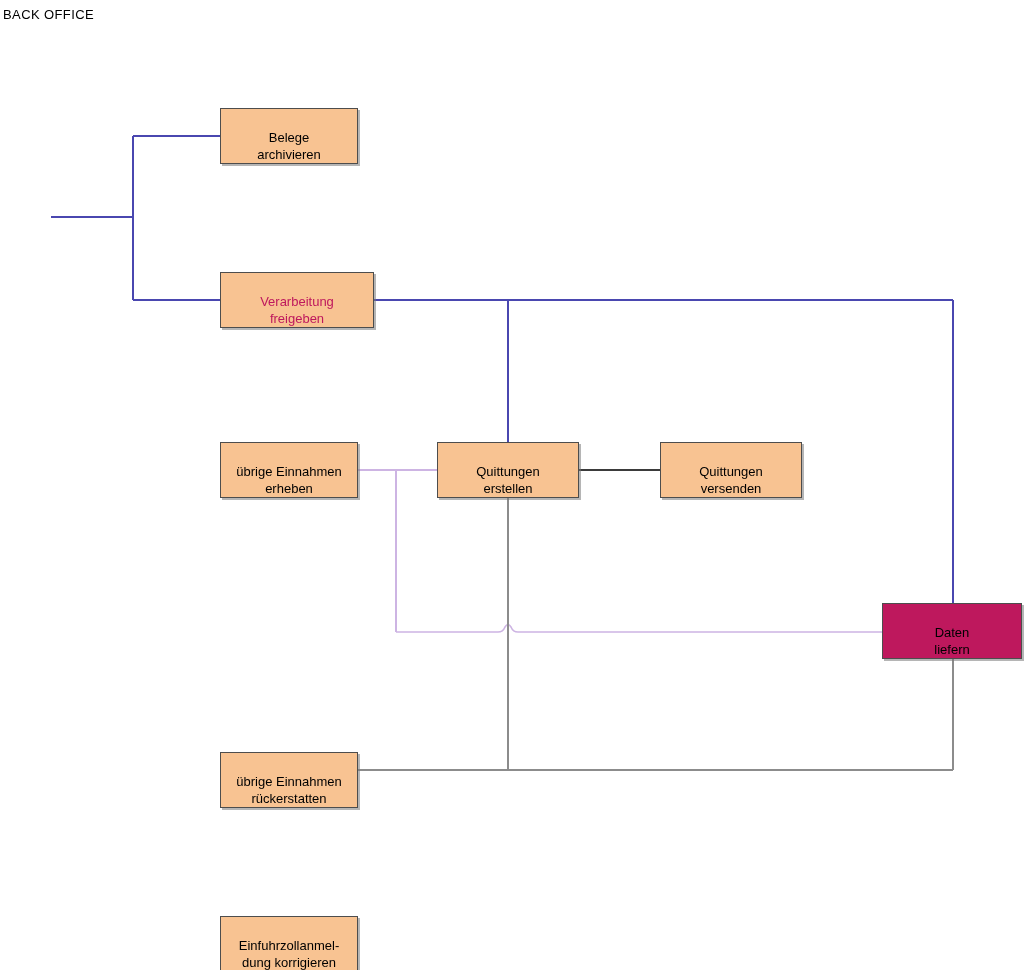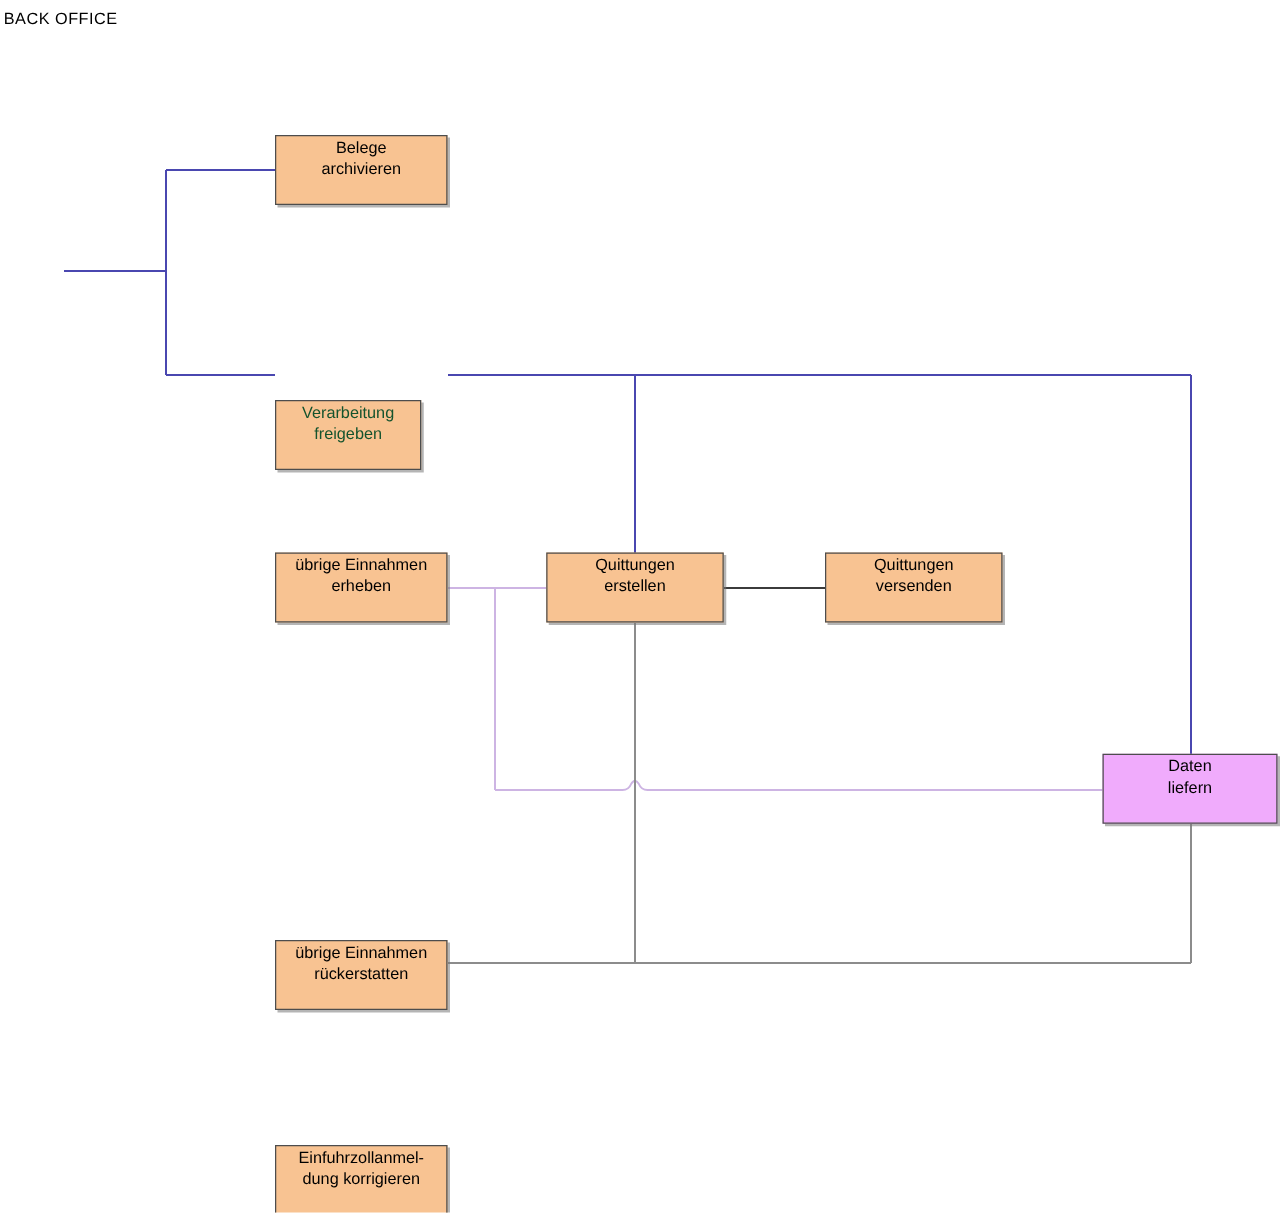--- a/index.html
+++ b/index.html
@@ -40,21 +40,21 @@
     width: 1024px;
     height: 970px;
   }
   .node {
     position: absolute;
     box-sizing: border-box;
     background: #F8C392;
     border: 1px solid #4d4d4d;
     box-shadow: 2px 2px 0 0 rgba(120,120,120,0.55);
     display: flex;
-    align-items: flex-start;
+    align-items: flex-end;
     justify-content: center;
     text-align: center;
     color: #000000;
     font-size: 13px;
     line-height: 17px;
     z-index: 5;
   }
   .node .node-label {
     display: block;
     width: 100%;
@@ -85,37 +85,37 @@
       <path d="M 508 498 L 508 770" fill="none" stroke="#8c8c8c" stroke-width="1.6"></path>
       <path d="M 358 770 L 953 770" fill="none" stroke="#8c8c8c" stroke-width="1.6"></path>
       <path d="M 953 659 L 953 770" fill="none" stroke="#8c8c8c" stroke-width="1.6"></path>
     </svg>
 
   <div id="nodes-layer">
       <div class="node" style="left: 220px; top: 108px; width: 138px; height: 56px; background: rgb(248, 195, 146); border-color: rgb(77, 77, 77); color: rgb(0, 0, 0);">
         <span class="node-label">Belege
 archivieren</span>
       </div>
-      <div class="node" style="left: 220px; top: 272px; width: 117px; height: 56px; background: rgb(248, 195, 146); border-color: rgb(77, 77, 77); color: #14532d; margin-top: 48px;">
+      <div class="node" style="left: 220px; top: 272px; width: 154px; height: 56px; background: rgb(248, 195, 146); border-color: rgb(77, 77, 77); color: #be185d;">
         <span class="node-label">Verarbeitung
 freigeben</span>
       </div>
       <div class="node" style="left: 220px; top: 442px; width: 138px; height: 56px; background: rgb(248, 195, 146); border-color: rgb(77, 77, 77); color: rgb(0, 0, 0);">
         <span class="node-label">übrige Einnahmen
 erheben</span>
       </div>
       <div class="node" style="left: 437px; top: 442px; width: 142px; height: 56px; background: rgb(248, 195, 146); border-color: rgb(77, 77, 77); color: rgb(0, 0, 0);">
         <span class="node-label">Quittungen
 erstellen</span>
       </div>
       <div class="node" style="left: 660px; top: 442px; width: 142px; height: 56px; background: rgb(248, 195, 146); border-color: rgb(77, 77, 77); color: rgb(0, 0, 0);">
         <span class="node-label">Quittungen
 versenden</span>
       </div>
-      <div class="node" style="left: 882px; top: 603px; width: 140px; height: 56px; background: #f0abfc; border-color: rgb(77, 77, 77); color: rgb(0, 0, 0);">
+      <div class="node" style="left: 882px; top: 603px; width: 140px; height: 56px; background: #be185d; border-color: rgb(77, 77, 77); color: rgb(0, 0, 0);">
         <span class="node-label">Daten
 liefern</span>
       </div>
       <div class="node" style="left: 220px; top: 752px; width: 138px; height: 56px; background: rgb(248, 195, 146); border-color: rgb(77, 77, 77); color: rgb(0, 0, 0);">
         <span class="node-label">übrige Einnahmen
 rückerstatten</span>
       </div>
       <div class="node" style="left: 220px; top: 916px; width: 138px; height: 56px; background: rgb(248, 195, 146); border-color: rgb(77, 77, 77); color: rgb(0, 0, 0);">
         <span class="node-label">Einfuhrzollanmel-
 dung korrigieren</span>

